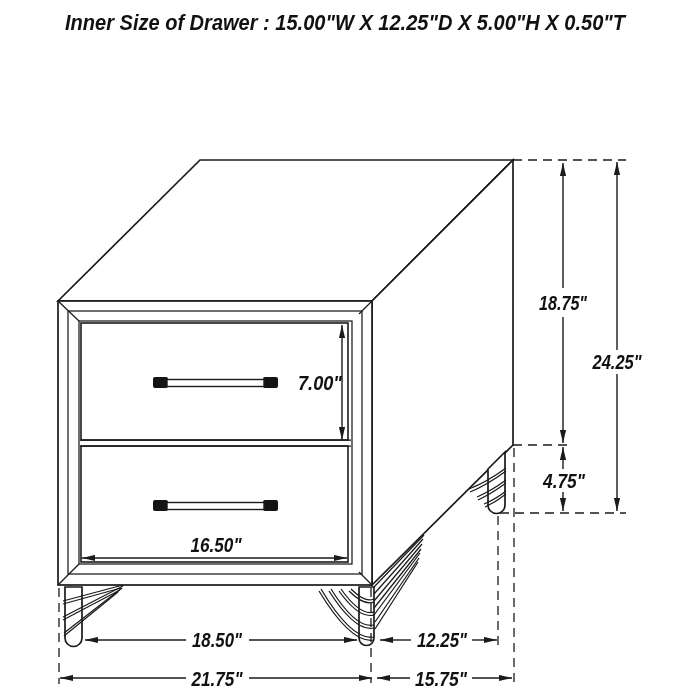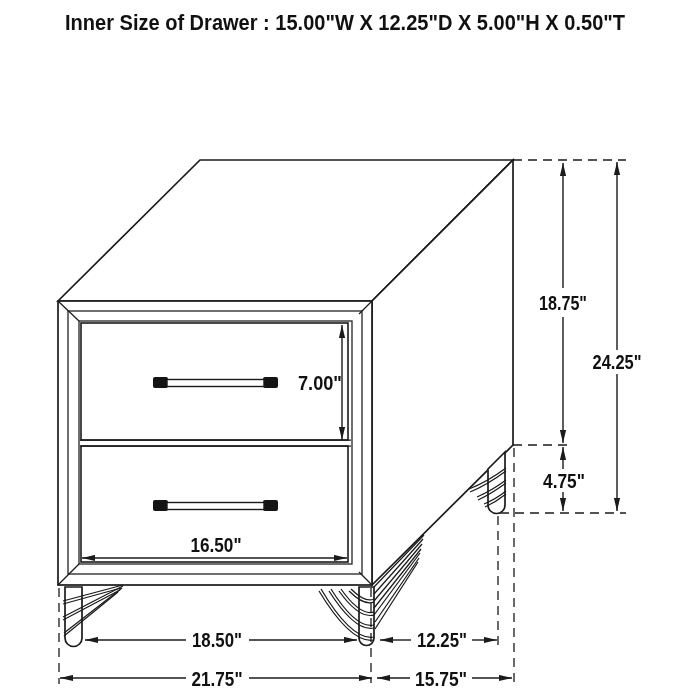--- a/index.html
+++ b/index.html
@@ -1,17 +1,17 @@
 <!DOCTYPE html>
 <html><head>
 <meta charset="utf-8">
 <style>
   html,body{margin:0;padding:0;background:#ffffff;}
   #page{position:relative;width:700px;height:700px;background:#ffffff;overflow:hidden;
-        font-family:"Liberation Sans", sans-serif;}
+        font-family:"Liberation Sans", sans-serif;font-style:italic;}
   svg{display:block;}
   .ln{stroke:#1b1b1b;stroke-width:1.6;fill:none;stroke-linecap:round;}
   .face{stroke:#1b1b1b;stroke-width:1.7;fill:#ffffff;stroke-linejoin:miter;}
   .thin{stroke:#1b1b1b;stroke-width:1.25;fill:none;}
   .dash{stroke:#1b1b1b;stroke-width:1.3;fill:none;stroke-dasharray:9 6;}
   .dim{stroke:#1b1b1b;stroke-width:1.4;fill:none;}
   .lbl{font-family:"Liberation Sans", sans-serif;font-weight:bold;font-size:20px;
        fill:#111111;text-anchor:middle;}
   .title{font-family:"Liberation Sans", sans-serif;font-weight:bold;font-size:22px;
        fill:#111111;text-anchor:middle;}

